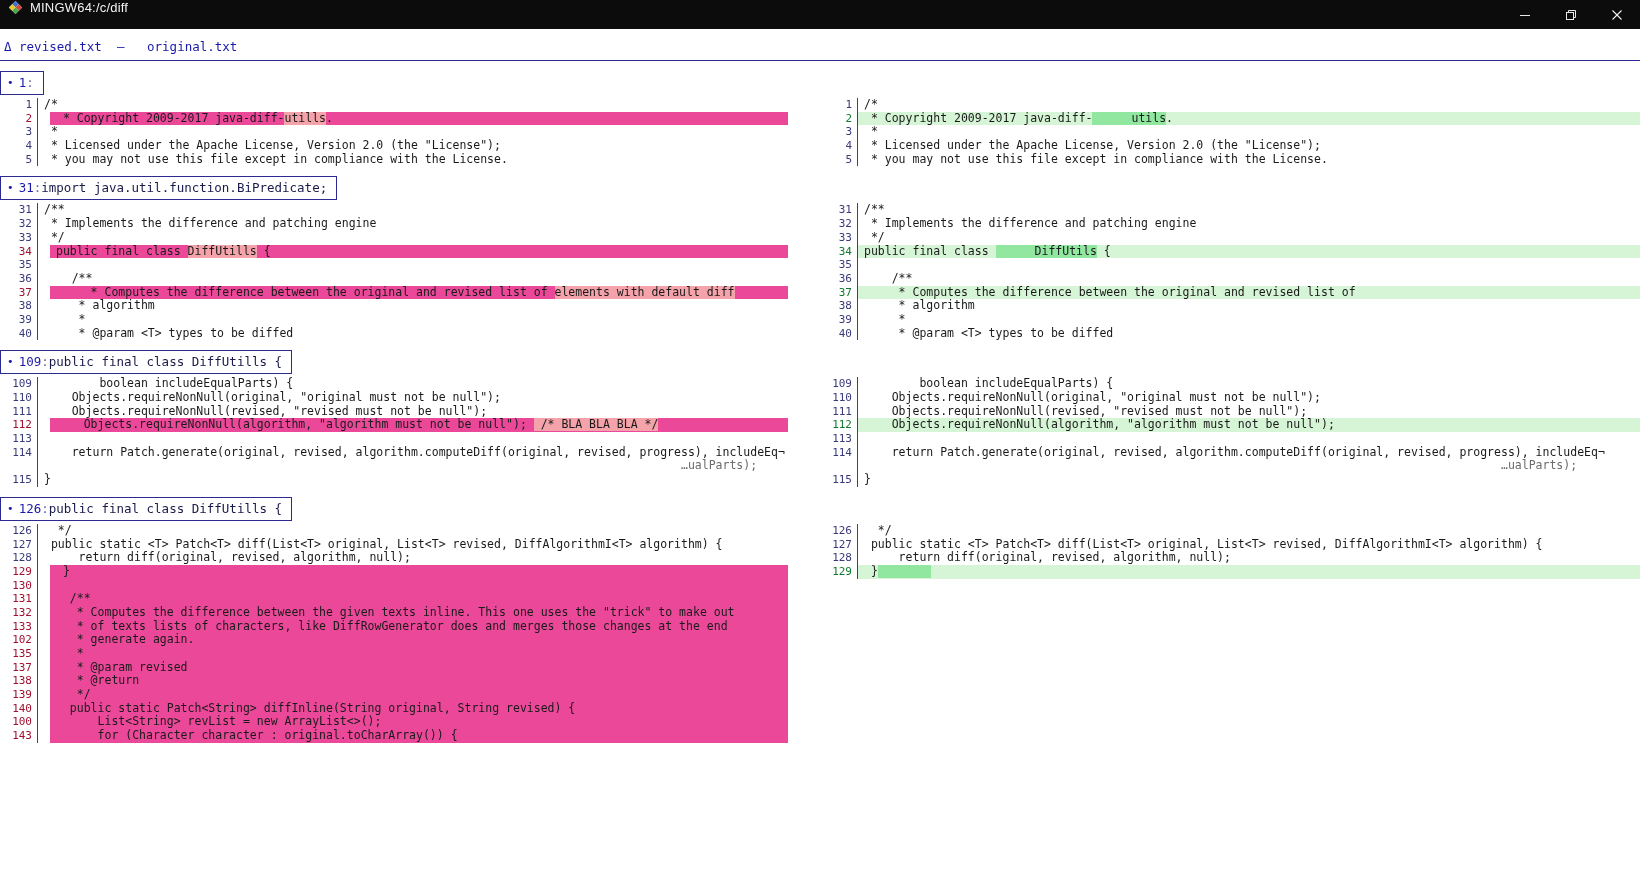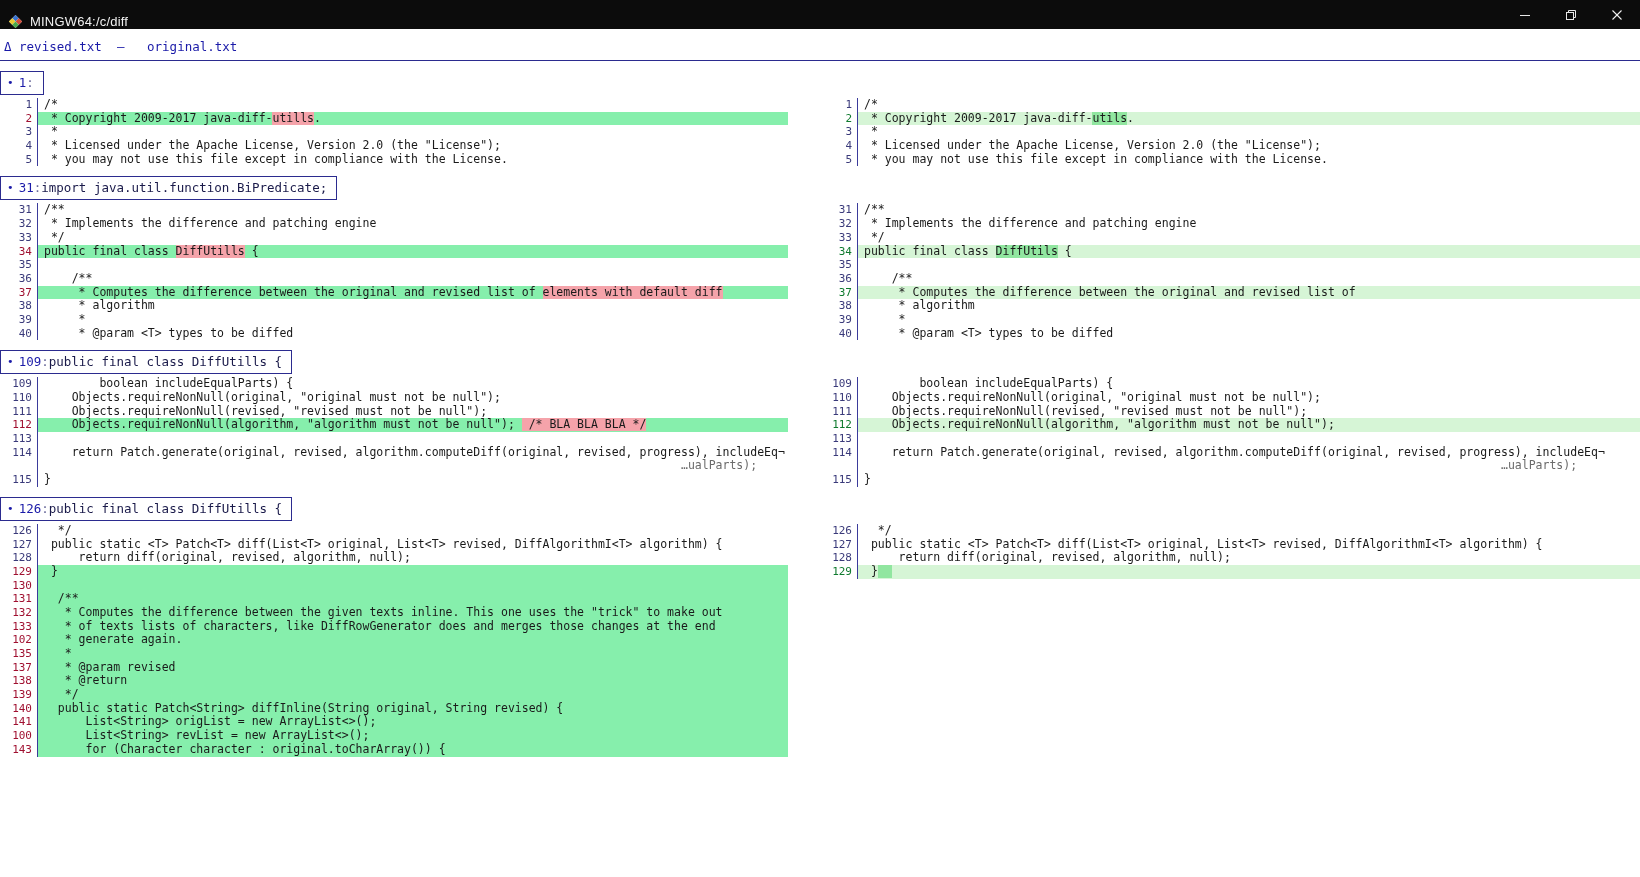--- a/index.html
+++ b/index.html
@@ -8,21 +8,21 @@
     background:#ffffff;
     font-family:"DejaVu Sans Mono","Liberation Mono",monospace;
     font-size:11.5px;
     color:#1a1a1a;
     -webkit-font-smoothing:antialiased;
   }
 
   
   .titlebar{
     height:29px;background:#0c0c0c;color:#f2f2f2;
-    display:flex;align-items:flex-end;
+    display:flex;align-items:flex-start;
     font-family:"Liberation Sans","DejaVu Sans",sans-serif;
     font-size:13px;
     user-select:none;
   }
   .tb-icon{width:30px;display:flex;align-items:center;justify-content:center;}
   .tb-title{flex:0 0 auto;letter-spacing:.2px;}
   .tb-spacer{flex:1 1 auto;}
   .tb-btn{
     width:46px;height:29px;display:flex;align-items:center;justify-content:center;
     color:#e8e8e8;
@@ -69,25 +69,25 @@
     color:#3a3a7a;font-size:11px;
     border-right:1px solid #3b3b9b;
     box-sizing:border-box;
     background:#fff;
     position:relative;z-index:2;
   }
   .gutter.del{color:#a01030;}
   .gutter.add{color:#0f7a2e;}
   .code{flex:1 1 auto;padding-left:6px;box-sizing:border-box;overflow:hidden;}
 
-  .row.del .code{background:#86efac;}
+  .row.del .code{background:#ec4899;margin-left:12px;}
   .row.add .code{background:#d6f5d6;}
 
   mark.wdel{background:#f5a3aa;color:#1a1a1a;}
-  mark.wadd{background:#91e6a0;color:#1a1a1a;}
+  mark.wadd{background:#91e6a0;color:#1a1a1a;padding-left:39px;}
 
   .cont{color:#6b6b6b;}
 </style>
 </head>
 <body>
 
 <div class="titlebar">
   <div class="tb-icon">
     <svg width="15" height="15" viewBox="0 0 16 16">
       <polygon points="8,1 15,8 8,15 1,8" fill="#ffffff"></polygon>
@@ -199,21 +199,20 @@
         <div class="row del"><div class="gutter del">130</div><div class="code"></div></div>
         <div class="row del"><div class="gutter del">131</div><div class="code">  /**</div></div>
         <div class="row del"><div class="gutter del">132</div><div class="code">   * Computes the difference between the given texts inline. This one uses the "trick" to make out</div></div>
         <div class="row del"><div class="gutter del">133</div><div class="code">   * of texts lists of characters, like DiffRowGenerator does and merges those changes at the end</div></div>
         <div class="row del"><div class="gutter del">102</div><div class="code">   * generate again.</div></div>
         <div class="row del"><div class="gutter del">135</div><div class="code">   *</div></div>
         <div class="row del"><div class="gutter del">137</div><div class="code">   * @param revised</div></div>
         <div class="row del"><div class="gutter del">138</div><div class="code">   * @return</div></div>
         <div class="row del"><div class="gutter del">139</div><div class="code">   */</div></div>
         <div class="row del"><div class="gutter del">140</div><div class="code">  public static Patch&lt;String&gt; diffInline(String original, String revised) {</div></div>
-        <div class="row del"><div class="gutter del">141</div><div class="code">      List&lt;String&gt; origList = new ArrayList&lt;&gt;();</div></div>
         <div class="row del"><div class="gutter del">100</div><div class="code">      List&lt;String&gt; revList = new ArrayList&lt;&gt;();</div></div>
         <div class="row del"><div class="gutter del">143</div><div class="code">      for (Character character : original.toCharArray()) {</div></div>
       </div>
       <div class="pane right">
         <div class="row"><div class="gutter">126</div><div class="code">  */</div></div>
         <div class="row"><div class="gutter">127</div><div class="code"> public static &lt;T&gt; Patch&lt;T&gt; diff(List&lt;T&gt; original, List&lt;T&gt; revised, DiffAlgorithmI&lt;T&gt; algorithm) {</div></div>
         <div class="row"><div class="gutter">128</div><div class="code">     return diff(original, revised, algorithm, null);</div></div>
         <div class="row add"><div class="gutter add">129</div><div class="code"> }<mark class="wadd">  </mark></div></div>
       </div>
     </div></div>

